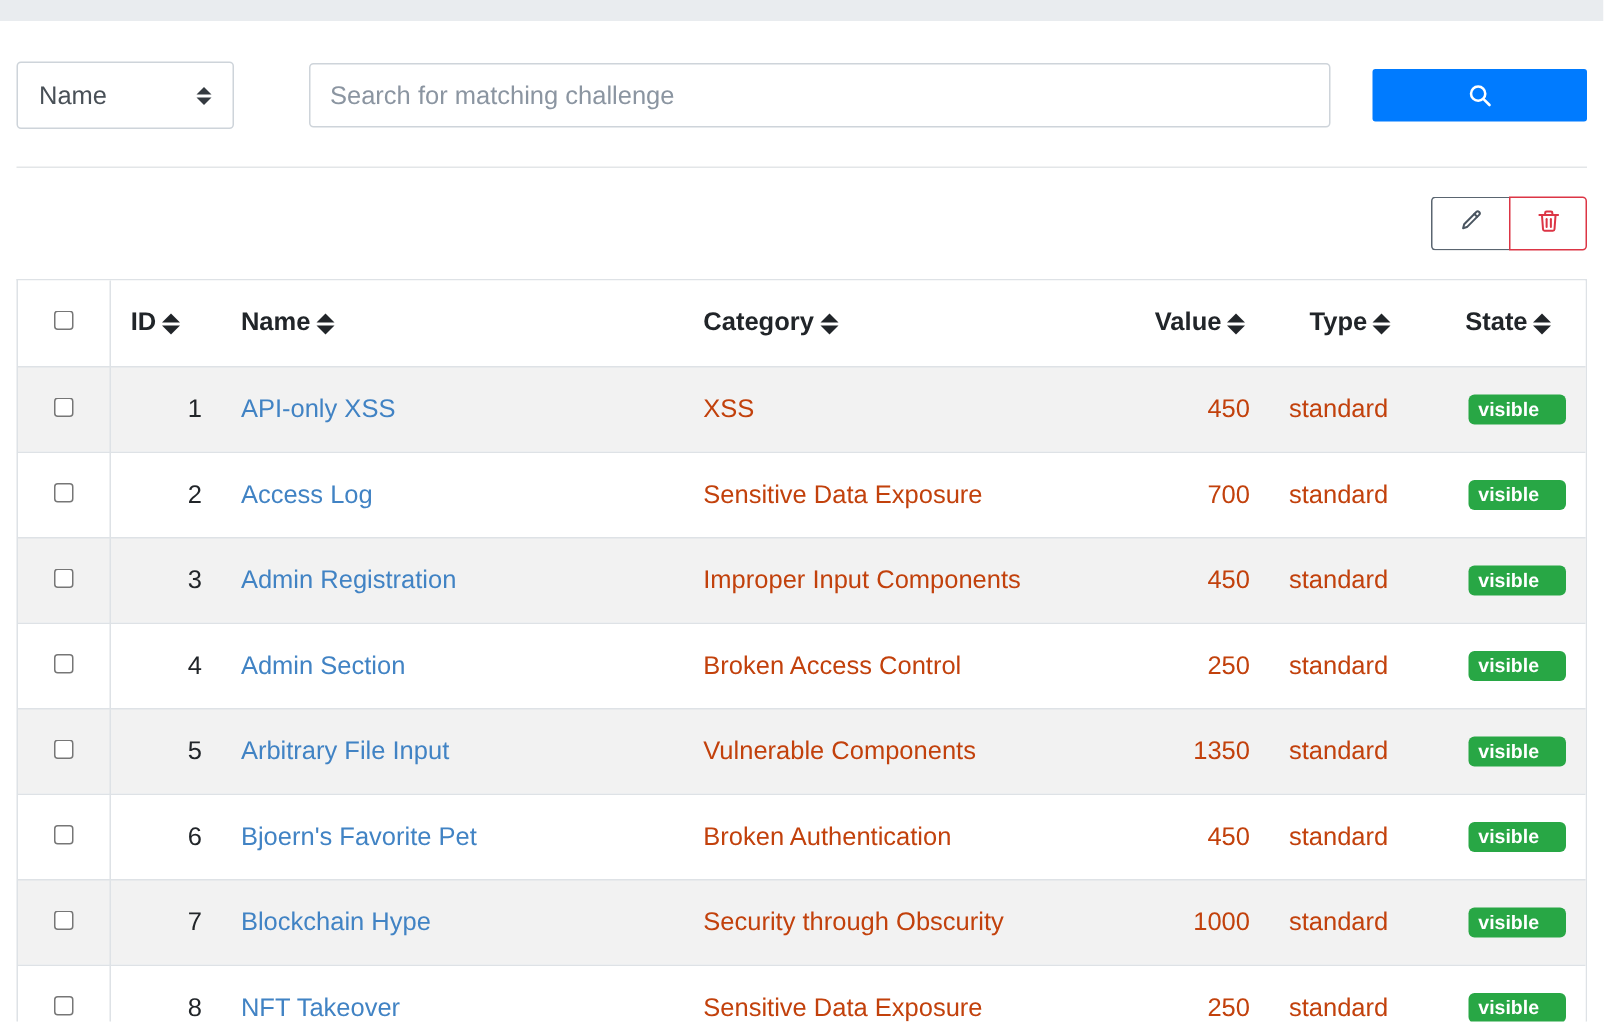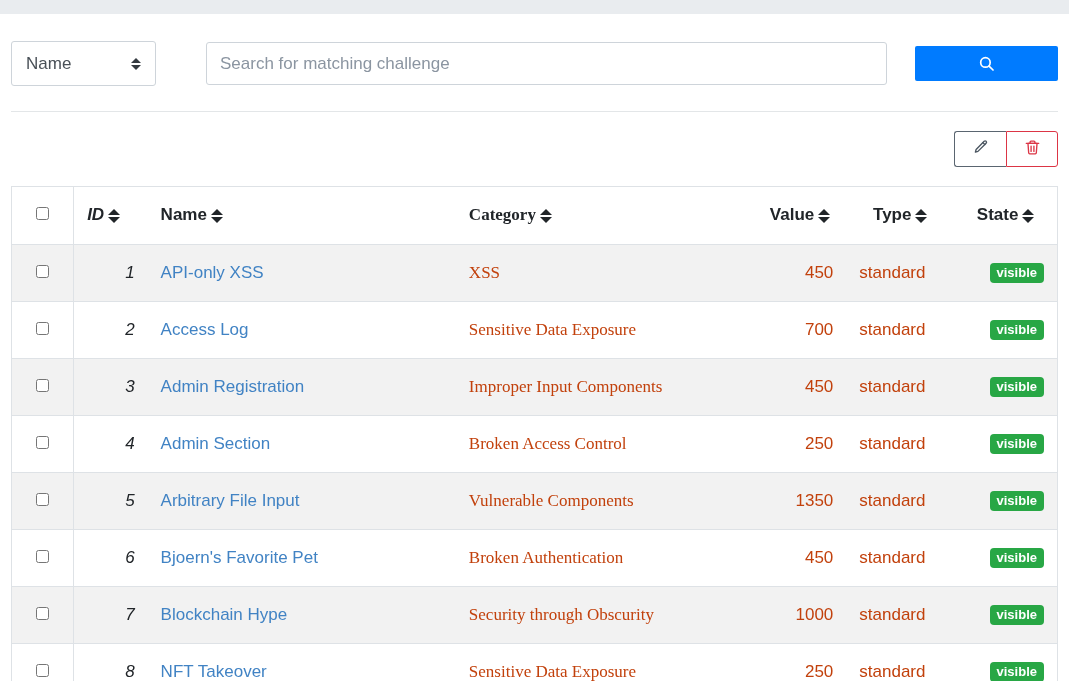--- a/index.html
+++ b/index.html
@@ -166,23 +166,23 @@
     font-weight: normal;
   }
   table.challenge-table th {
     font-weight: bold;
     font-size: 17px;
     color: #212529;
     background: #ffffff;
     white-space: nowrap;
   }
   .col-check  { width: 60px; border-right: 1px solid #dee2e6; text-align: center; padding: 0 !important; }
-  .col-id     { width: 72px; text-align: right; font-style: italic; }
+  .col-id     { width: 72px; text-align: right; }
   .col-name   { width: 300px; text-align: left; }
-  .col-cat    { width: 290px; text-align: left; font-family: Liberation Serif, serif; }
+  .col-cat    { width: 290px; text-align: left; }
   .col-value  { width: 90px; text-align: right; }
   .col-type   { width: 105px; }
   .col-state  { width: 100px; text-align: right; }
 
   thead .col-id,
   thead .col-name,
   thead .col-cat { text-align: left; }
   thead .col-value,
   thead .col-type,
   thead .col-state { text-align: center; }
@@ -221,21 +221,21 @@
     cursor: pointer;
   }
 
   .badge-visible {
     display: inline-block;
     background: #28a745;
     color: #ffffff;
     font-size: 13px;
     font-weight: bold;
     border-radius: 4px;
-    padding: 3px 7px 4px 7px;
+    padding: 3px 18px 4px 7px;
     line-height: 1;
   }
   .id-cell { color: #212529; }
   .plain-cell { color: #c2410c; }
 </style>
 </head>
 <body>
 
 <div class="top-strip"></div>
 

